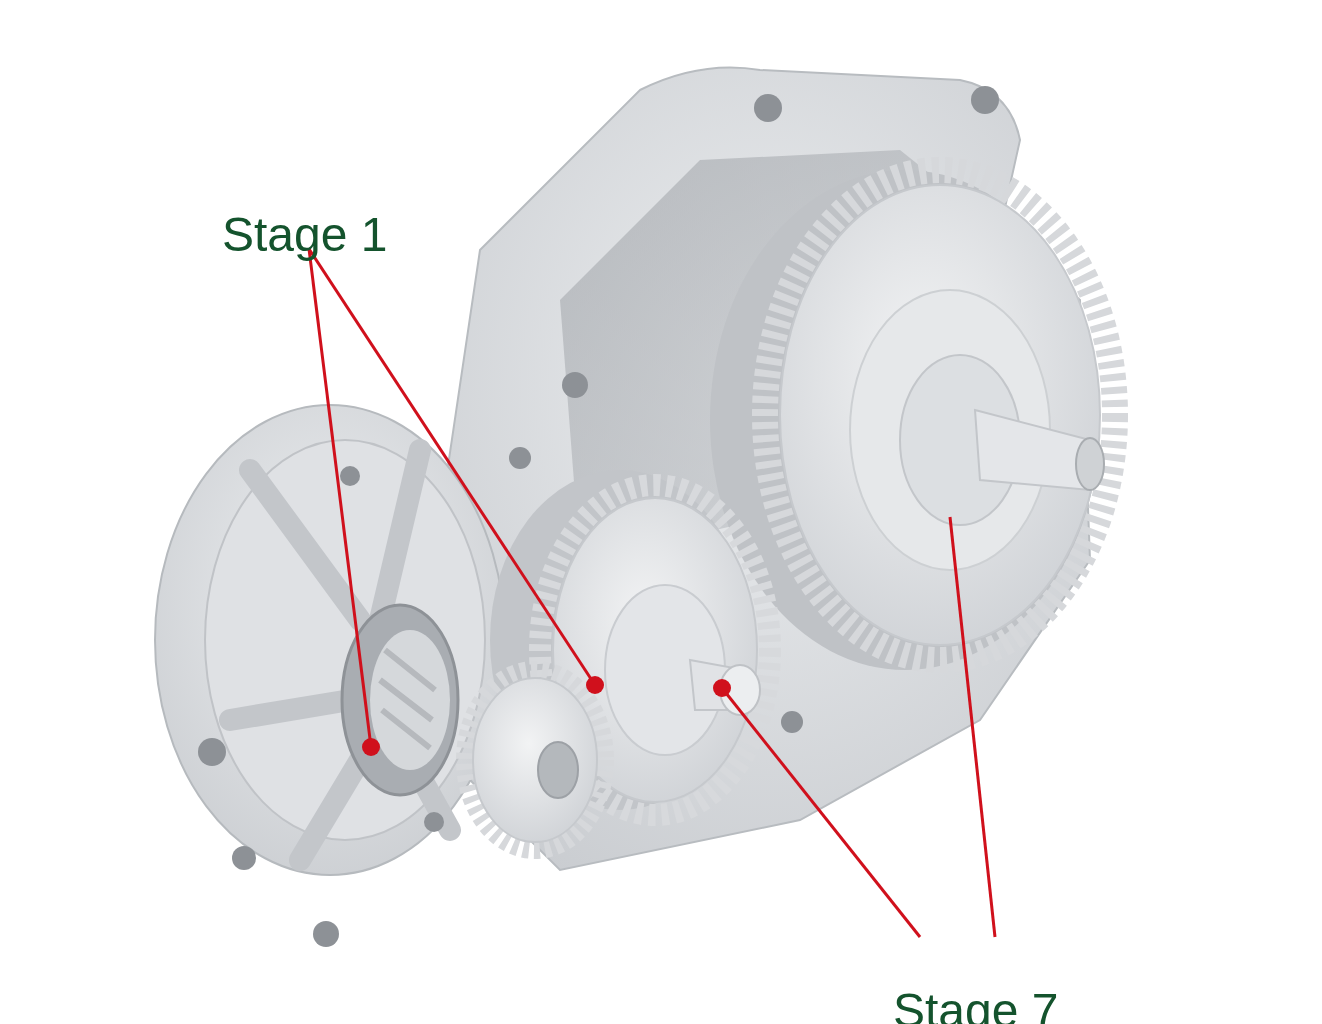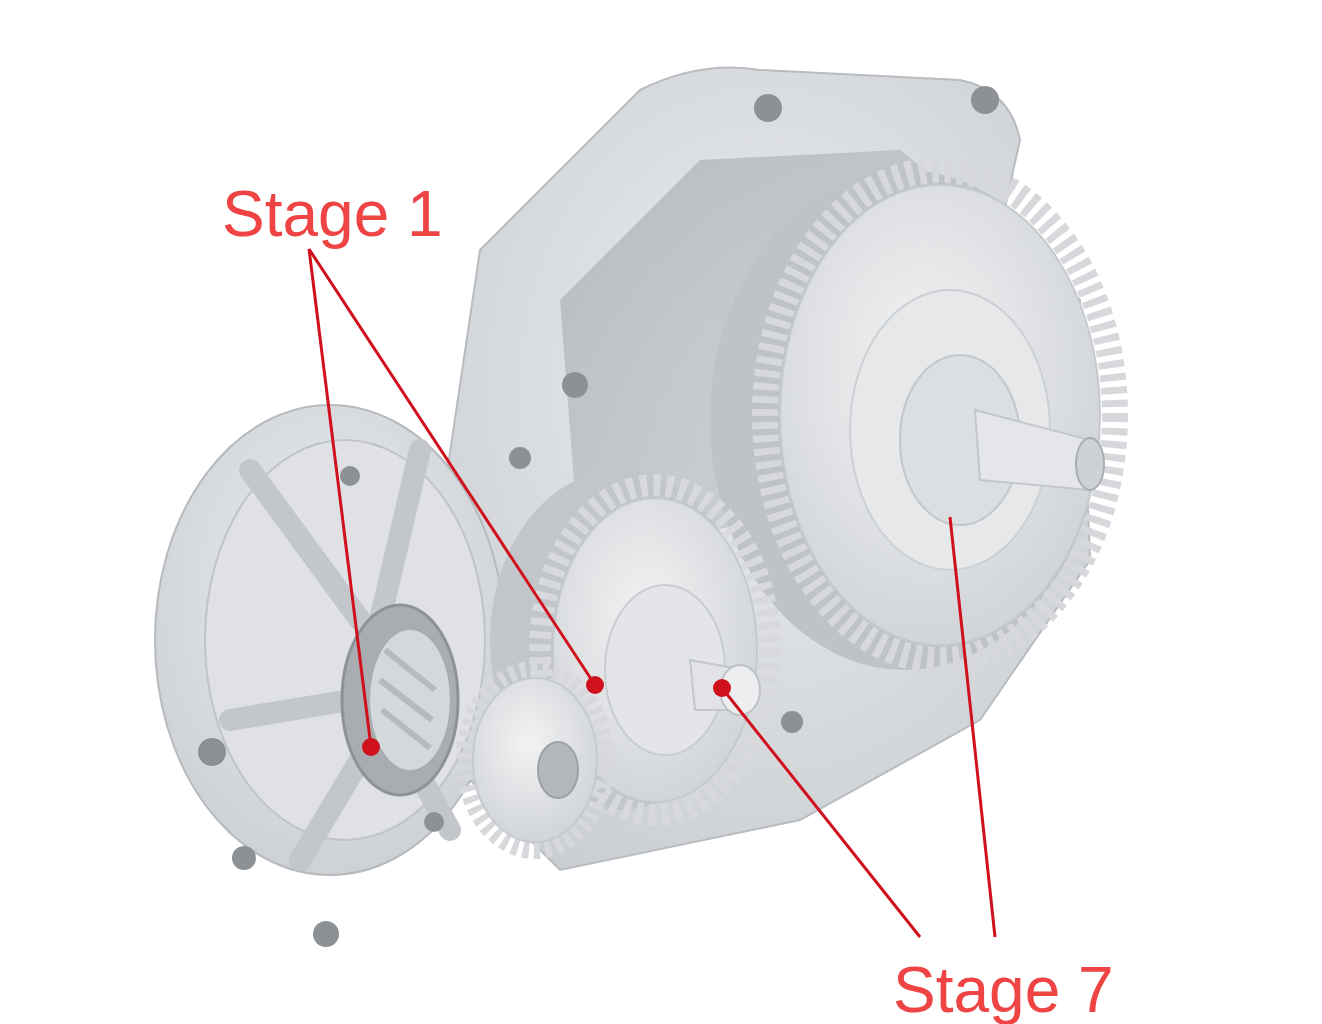--- a/index.html
+++ b/index.html
@@ -1,18 +1,18 @@
 <!DOCTYPE html>
 <html><head>
 <meta charset="utf-8">
 <style>
   html, body { margin: 0; padding: 0; background: #ffffff; }
   body { width: 1322px; height: 1024px; overflow: hidden; position: relative; font-family: "Liberation Sans", sans-serif; }
   #stage { position: absolute; left: 0; top: 0; width: 1322px; height: 1024px; }
-  .label { position: absolute; font-family: "Liberation Sans", sans-serif; font-size: 64px; color: #ef4444; line-height: 1; white-space: nowrap; }
+  .label { position: absolute; font-family: "Liberation Sans", sans-serif; font-size: 48px; color: #14532d; line-height: 1; white-space: nowrap; margin-top: 29px; }
 </style>
 </head>
 <body>
 
 <div id="stage">
   <svg width="1322" height="1024" viewBox="0 0 1322 1024">
     <defs>
       <radialGradient id="gHousing" cx="50%" cy="40%" r="70%">
         <stop offset="0%" stop-color="#eceef0"></stop>
         <stop offset="100%" stop-color="#c9ccd0"></stop>

